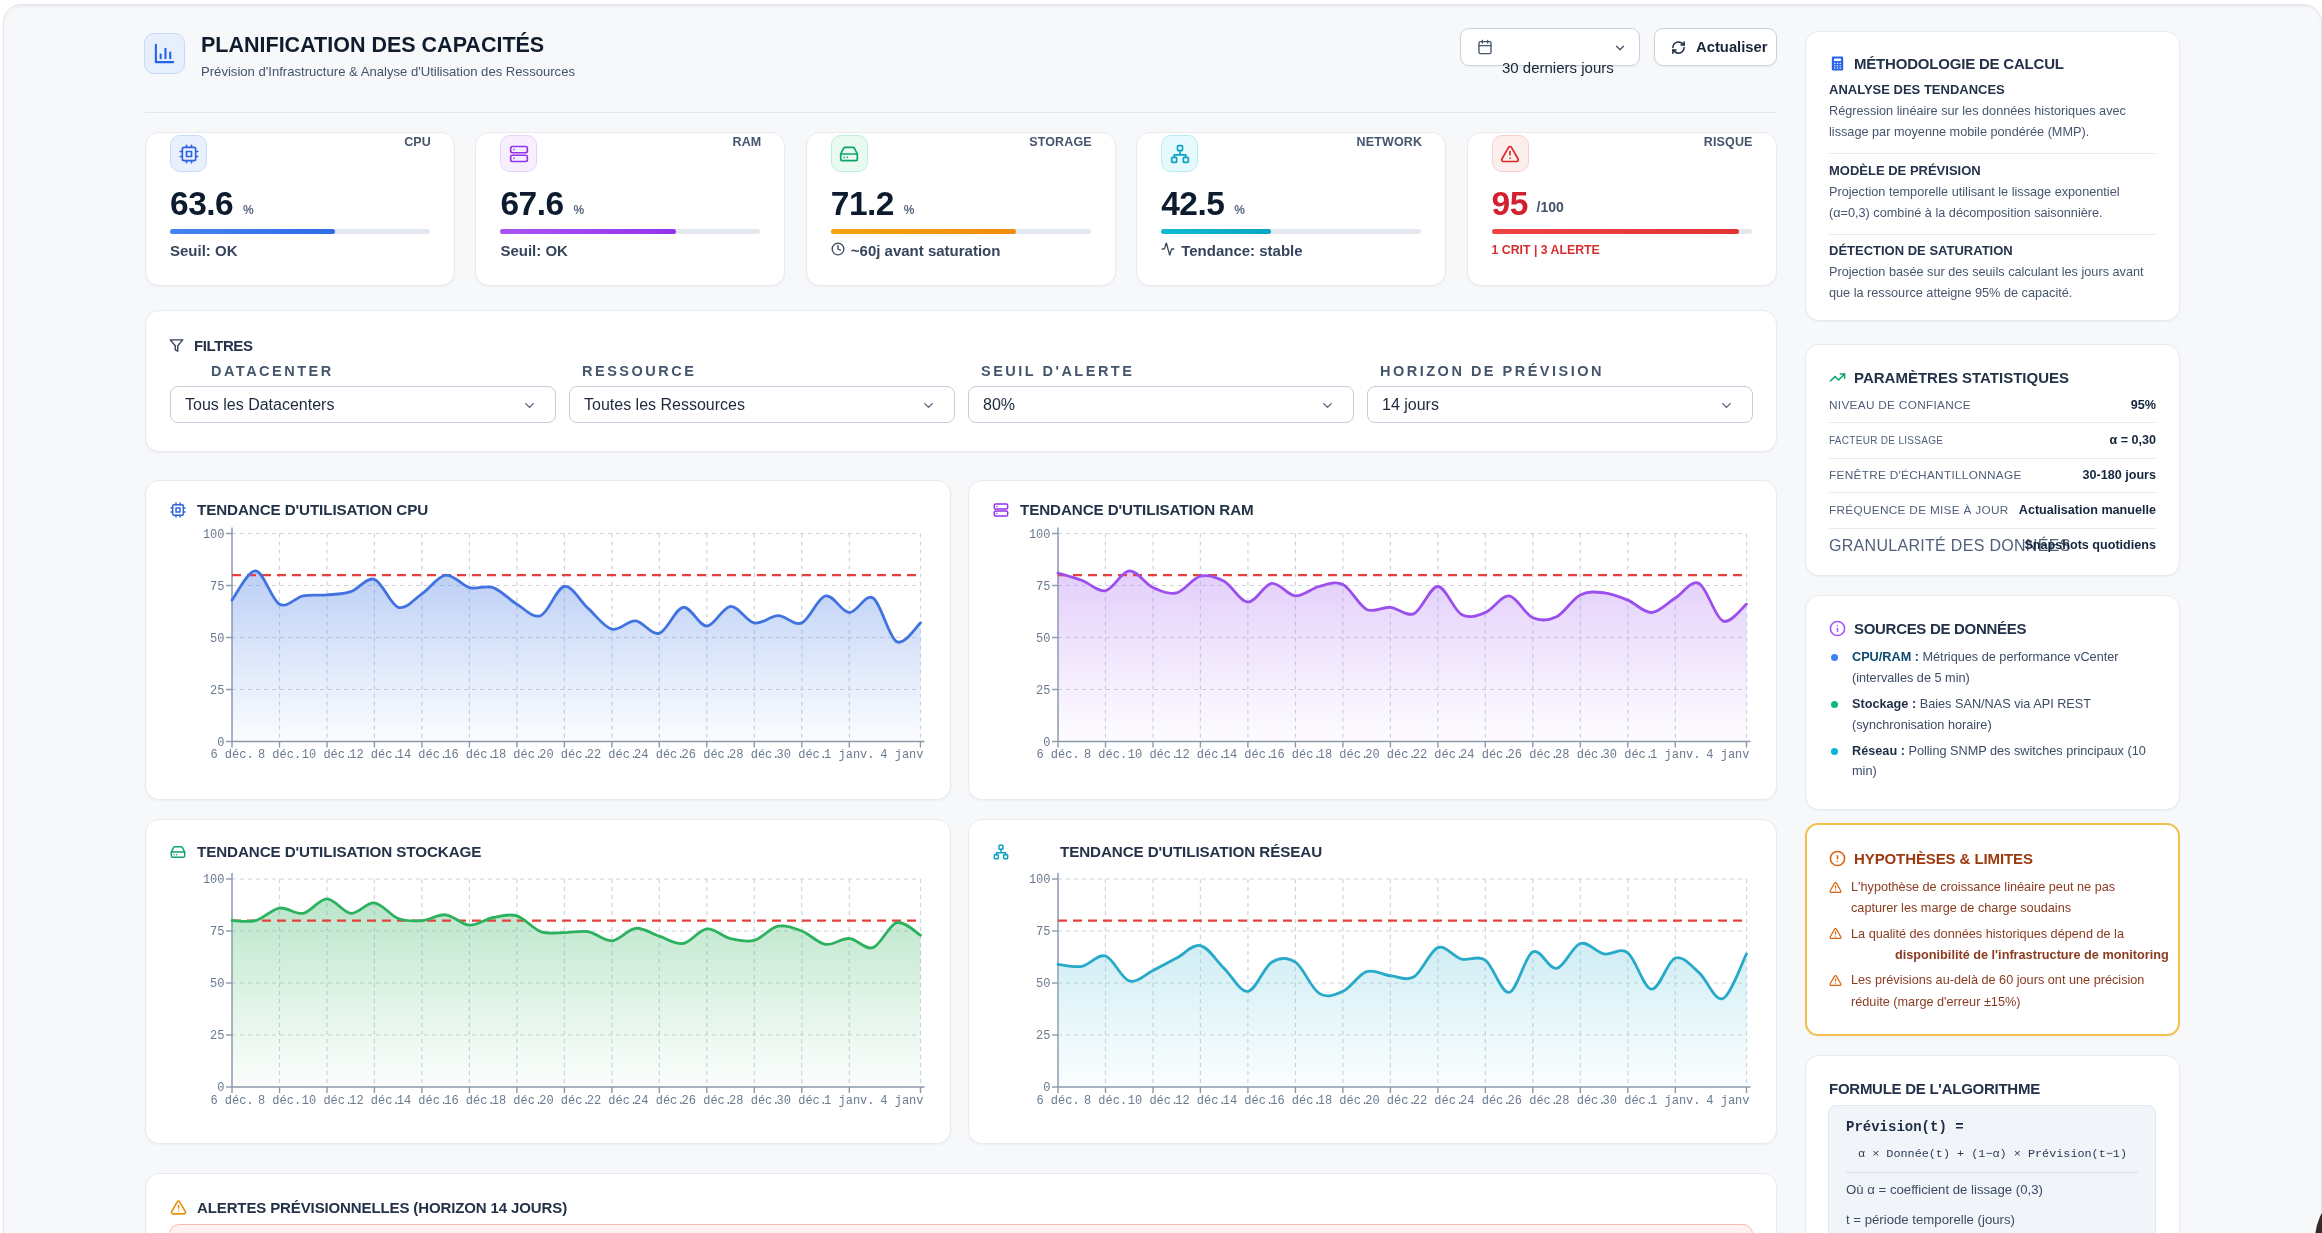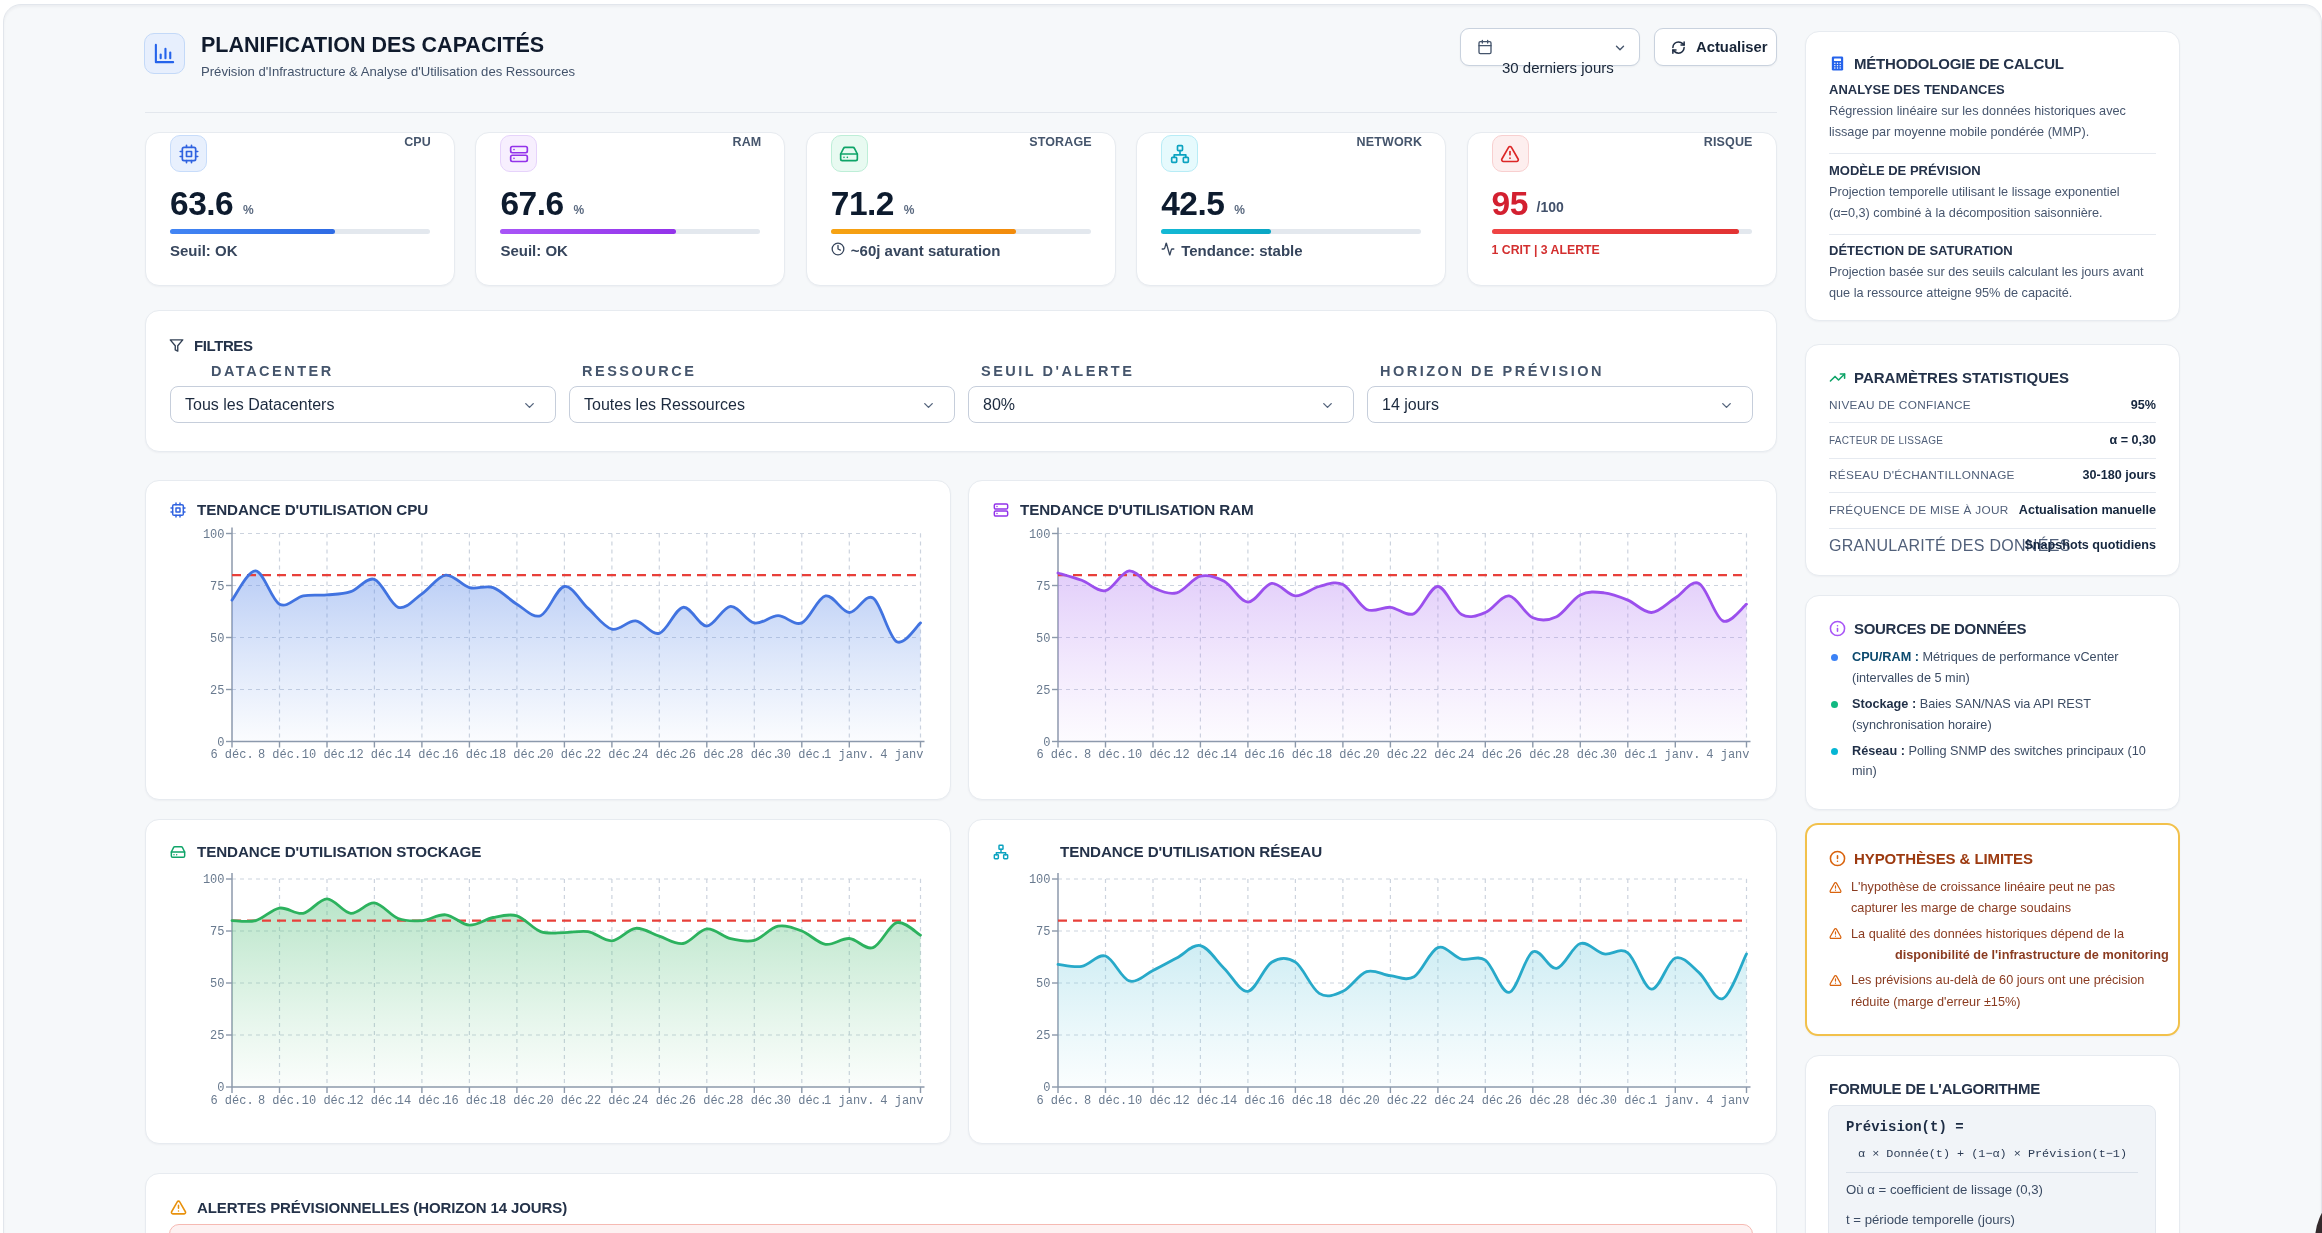--- a/index.html
+++ b/index.html
@@ -494,21 +494,21 @@
     <polyline points="22 7 13.5 15.5 8.5 10.5 2 17"></polyline>
     <polyline points="16 7 22 7 22 13"></polyline>
   </svg>
 <div class="abs" style="left:1854.0px;top:370.0px;font-size:15px;font-weight:bold;color:#243249;letter-spacing:0px;line-height:15px;white-space:pre;">PARAMÈTRES STATISTIQUES</div>
 <div class="abs" style="left:1829.0px;top:399.6px;font-size:11.8px;font-weight:normal;color:#51607a;letter-spacing:0.3px;line-height:11.8px;white-space:pre;">NIVEAU DE CONFIANCE</div>
 <div class="abs" style="left:1829.0px;top:399.2px;font-size:12.6px;font-weight:bold;color:#15263e;letter-spacing:0px;line-height:12.6px;white-space:pre;width:327px;text-align:right;">95%</div>
 <div class="hr" style="left:1829px;top:422px;width:327px"></div>
 <div class="abs" style="left:1829.0px;top:434.6px;font-size:10px;font-weight:normal;color:#51607a;letter-spacing:0.3px;line-height:11.8px;white-space:pre;">FACTEUR DE LISSAGE</div>
 <div class="abs" style="left:1829.0px;top:434.2px;font-size:12.6px;font-weight:bold;color:#15263e;letter-spacing:0px;line-height:12.6px;white-space:pre;width:327px;text-align:right;">α = 0,30</div>
 <div class="hr" style="left:1829px;top:458px;width:327px"></div>
-<div class="abs" style="left:1829.0px;top:469.6px;font-size:11.8px;font-weight:normal;color:#51607a;letter-spacing:0.3px;line-height:11.8px;white-space:pre;">RÉSEAU D'ÉCHANTILLONNAGE</div>
+<div class="abs" style="left:1829.0px;top:469.6px;font-size:11.8px;font-weight:normal;color:#51607a;letter-spacing:0.3px;line-height:11.8px;white-space:pre;">FENÊTRE D'ÉCHANTILLONNAGE</div>
 <div class="abs" style="left:1829.0px;top:469.2px;font-size:12.6px;font-weight:bold;color:#15263e;letter-spacing:0px;line-height:12.6px;white-space:pre;width:327px;text-align:right;">30-180 jours</div>
 <div class="hr" style="left:1829px;top:492px;width:327px"></div>
 <div class="abs" style="left:1829.0px;top:504.6px;font-size:11.8px;font-weight:normal;color:#51607a;letter-spacing:0.3px;line-height:11.8px;white-space:pre;">FRÉQUENCE DE MISE À JOUR</div>
 <div class="abs" style="left:1829.0px;top:504.2px;font-size:12.6px;font-weight:bold;color:#15263e;letter-spacing:0px;line-height:12.6px;white-space:pre;width:327px;text-align:right;">Actualisation manuelle</div>
 <div class="hr" style="left:1829px;top:528px;width:327px"></div>
 <div class="abs" style="left:1829.0px;top:539.6px;font-size:16px;font-weight:normal;color:#51607a;letter-spacing:0.3px;line-height:11.8px;white-space:pre;">GRANULARITÉ DES DONNÉES</div>
 <div class="abs" style="left:1829.0px;top:539.2px;font-size:12.6px;font-weight:bold;color:#15263e;letter-spacing:0px;line-height:12.6px;white-space:pre;width:327px;text-align:right;">Snapshots quotidiens</div>
 <div class="card" style="left:1805px;top:595px;width:375px;height:215px"></div>
 <svg style="position:absolute;left:1829.0px;top:620.0px" width="17" height="17" viewBox="0 0 24 24" fill="none" stroke="#a855f7" stroke-width="2.2" stroke-linecap="round" stroke-linejoin="round">
     <circle cx="12" cy="12" r="10"></circle>

